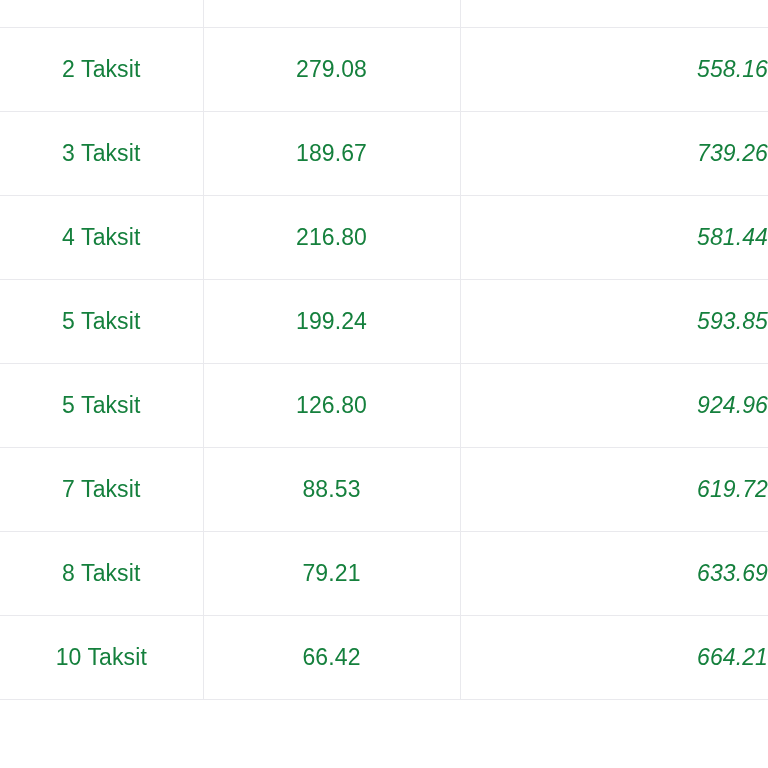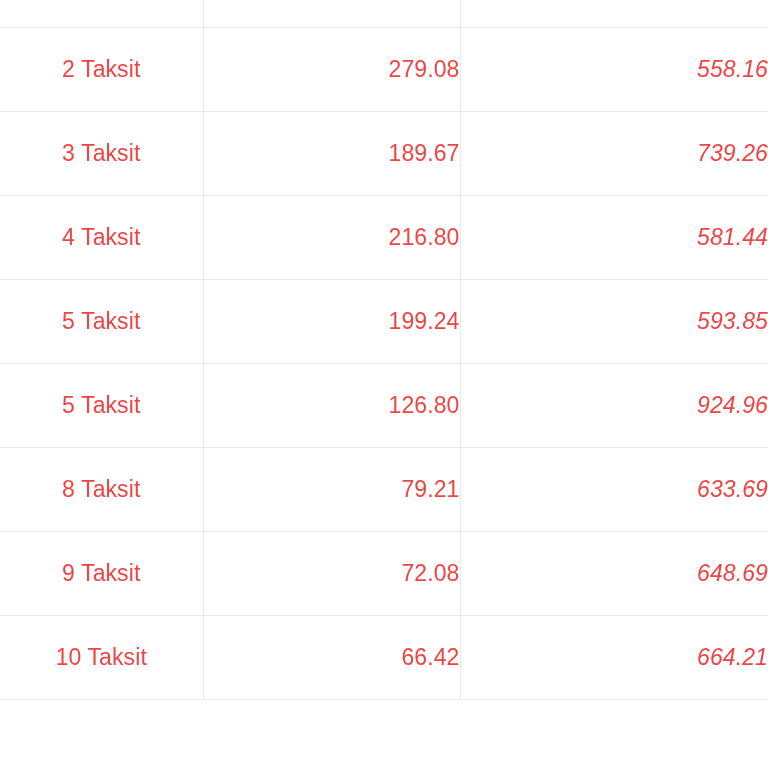--- a/index.html
+++ b/index.html
@@ -47,37 +47,37 @@
     height: 84px;
   }
 
   .installment-table td {
     border-bottom: 1px solid #e9e9ed;
     border-right: 1px solid #e9e9ed;
     padding: 0;
     vertical-align: middle;
     font-size: 23px;
     font-weight: 400;
-    color: #ef4444;
+    color: #15803d;
     letter-spacing: 0.1px;
     background: #ffffff;
     box-sizing: border-box;
   }
 
   .installment-table td:last-child {
     border-right: none;
     font-style: italic;
   }
 
   .cell-count {
     text-align: center;
   }
 
   .cell-monthly {
-    text-align: right;
+    text-align: center;
     padding-right: 18px;
     margin-top: 39px;
   }
 
   .cell-total {
     text-align: right;
     padding-right: 26px;
   }
 
   
@@ -122,28 +122,28 @@
             <td class="cell-count">5 Taksit</td>
             <td class="cell-monthly">199.24</td>
             <td class="cell-total">593.85</td>
           </tr>
           <tr class="installment-row">
             <td class="cell-count">5 Taksit</td>
             <td class="cell-monthly">126.80</td>
             <td class="cell-total">924.96</td>
           </tr>
           <tr class="installment-row">
+            <td class="cell-count">7 Taksit</td>
+            <td class="cell-monthly">88.53</td>
+            <td class="cell-total">619.72</td>
+          </tr>
+          <tr class="installment-row">
             <td class="cell-count">8 Taksit</td>
             <td class="cell-monthly">79.21</td>
             <td class="cell-total">633.69</td>
-          </tr>
-          <tr class="installment-row">
-            <td class="cell-count">9 Taksit</td>
-            <td class="cell-monthly">72.08</td>
-            <td class="cell-total">648.69</td>
           </tr>
           <tr class="installment-row">
             <td class="cell-count">10 Taksit</td>
             <td class="cell-monthly">66.42</td>
             <td class="cell-total">664.21</td>
           </tr>
         </tbody>
     </table>
   </div>
 

